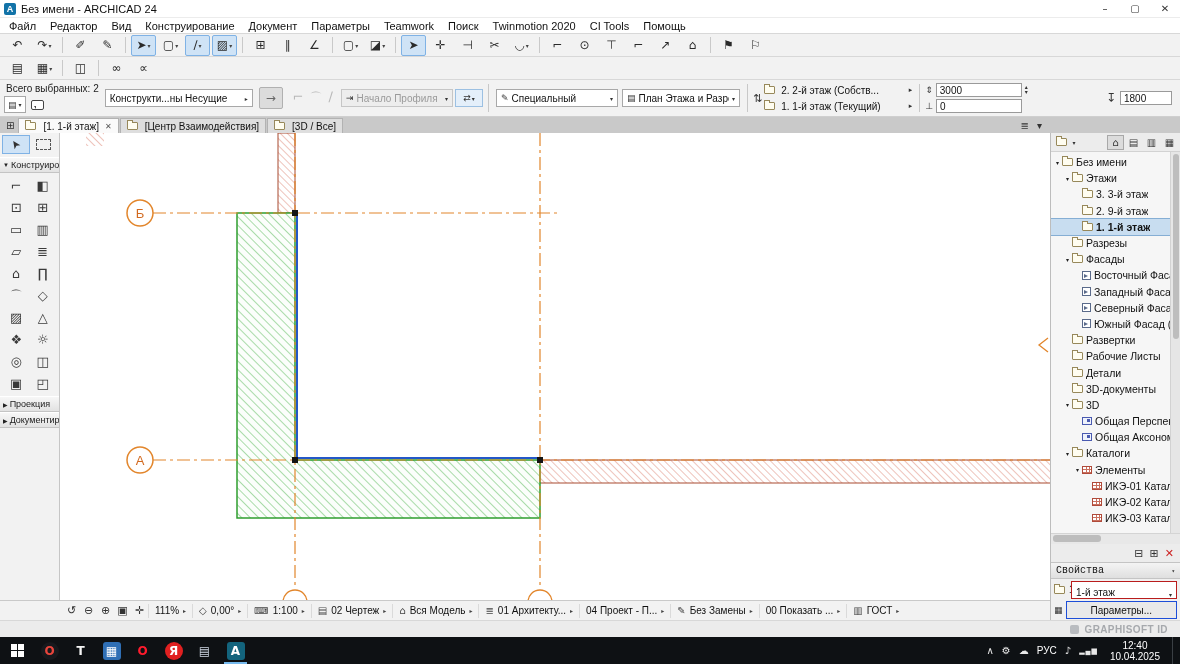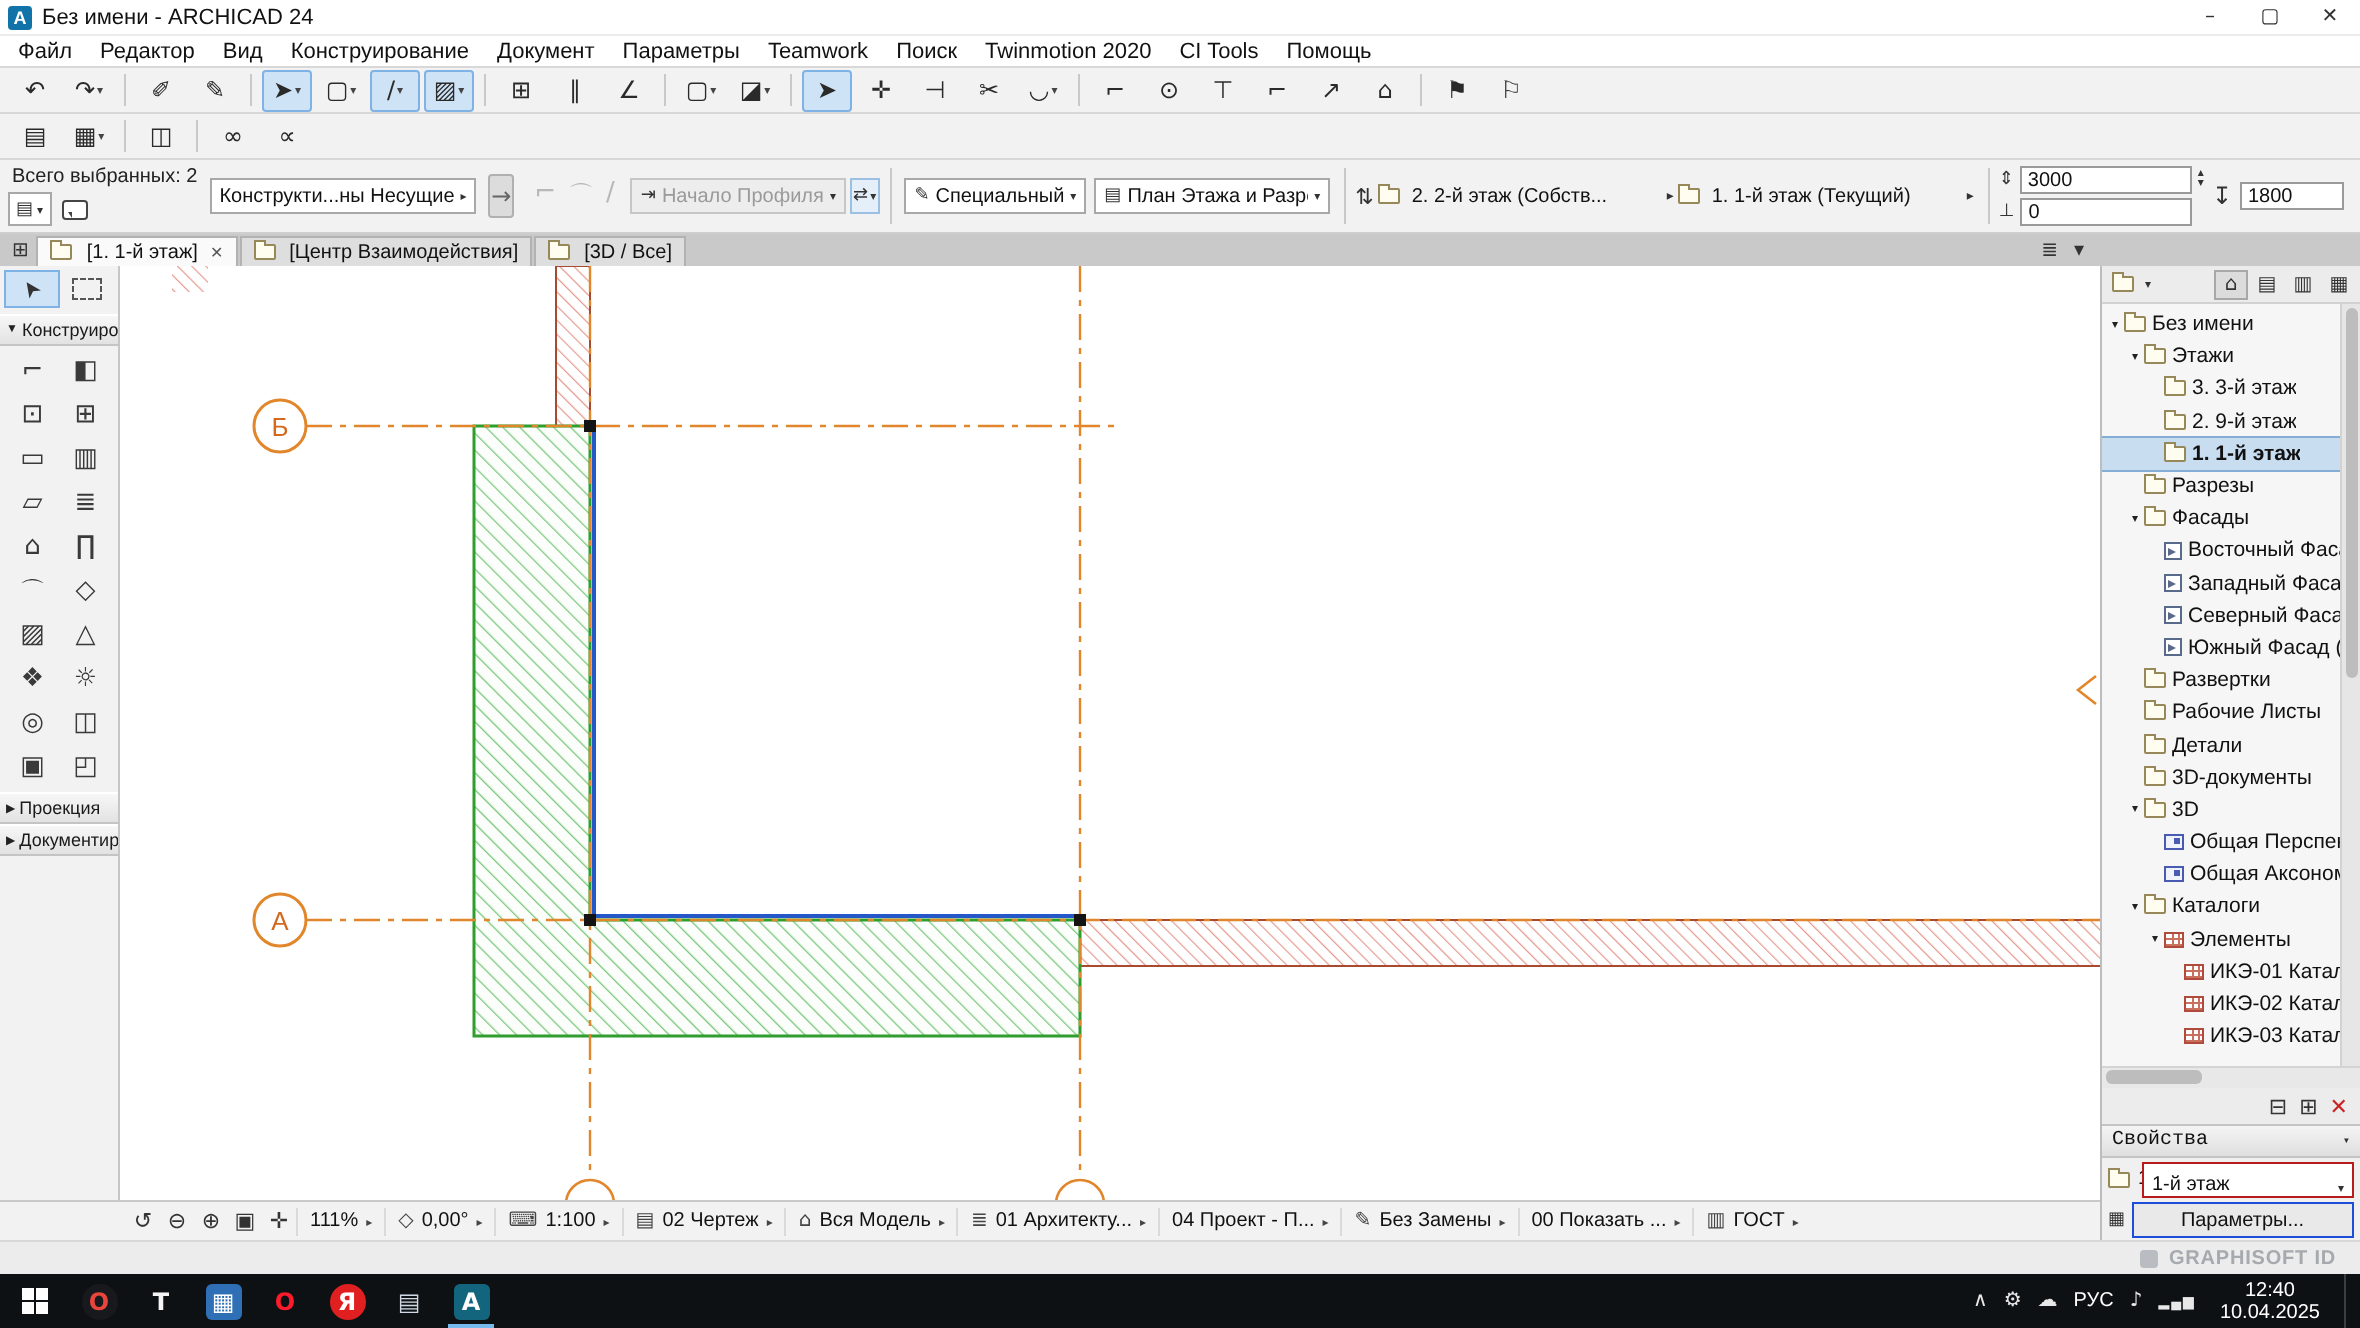--- a/index.html
+++ b/index.html
@@ -61,21 +61,21 @@
   .combo.ghost{color:#9a9a9a;background:#ededed;border-color:#c6c6c6;}
   .w150{width:148px;} .w120{width:122px;} .w118{width:118px;} .w110{width:112px;}
   .big-arrow-btn{width:22px;height:20px;background:#dcdcdc;border:1px solid #b0b0b0;border-radius:2px;
     display:flex;align-items:center;justify-content:center;color:#666;font-size:12px;margin:0 4px;
     font-family:"DejaVu Sans",sans-serif;}
   .ghost-icons{display:flex;gap:6px;margin:0 6px;}
   .ghost-ic{color:#b8b8b8;font-size:13px;font-family:"DejaVu Sans",sans-serif;}
   .framed{border:1px solid #9cc0e2;background:#e4effa;width:26px;gap:1px;}
   .vsep{width:1px;height:28px;background:#c8c8c8;margin:0 5px;}
   .spin-ic{font-size:11px;color:#333;margin-right:2px;font-family:"DejaVu Sans",sans-serif;}
-  .floor-sel{display:flex;flex-direction:row;justify-content:center;gap:2px;margin-right:2px;}
+  .floor-sel{display:flex;flex-direction:column;justify-content:center;gap:2px;margin-right:2px;}
   .floor-row{display:flex;align-items:center;gap:3px;font-size:10px;height:14px;width:148px;
     white-space:nowrap;overflow:hidden;}
   .floor-row .arr{margin-left:auto;font-size:7px;color:#333;}
   .elev-group{display:flex;flex-direction:column;gap:2px;margin-right:4px;}
   .elev-row{display:flex;align-items:center;gap:3px;}
   .num-input{background:#fff;border:1px solid #9a9a9a;height:14px;font-size:10px;display:flex;
     align-items:center;padding:0 3px;box-sizing:border-box;}
   .w80{width:86px;} .w52{width:52px;}
   .spinner{display:flex;flex-direction:column;line-height:5px;font-size:6px;color:#333;}
   .right-group{margin-left:auto;display:flex;align-items:center;gap:4px;padding-right:4px;}

